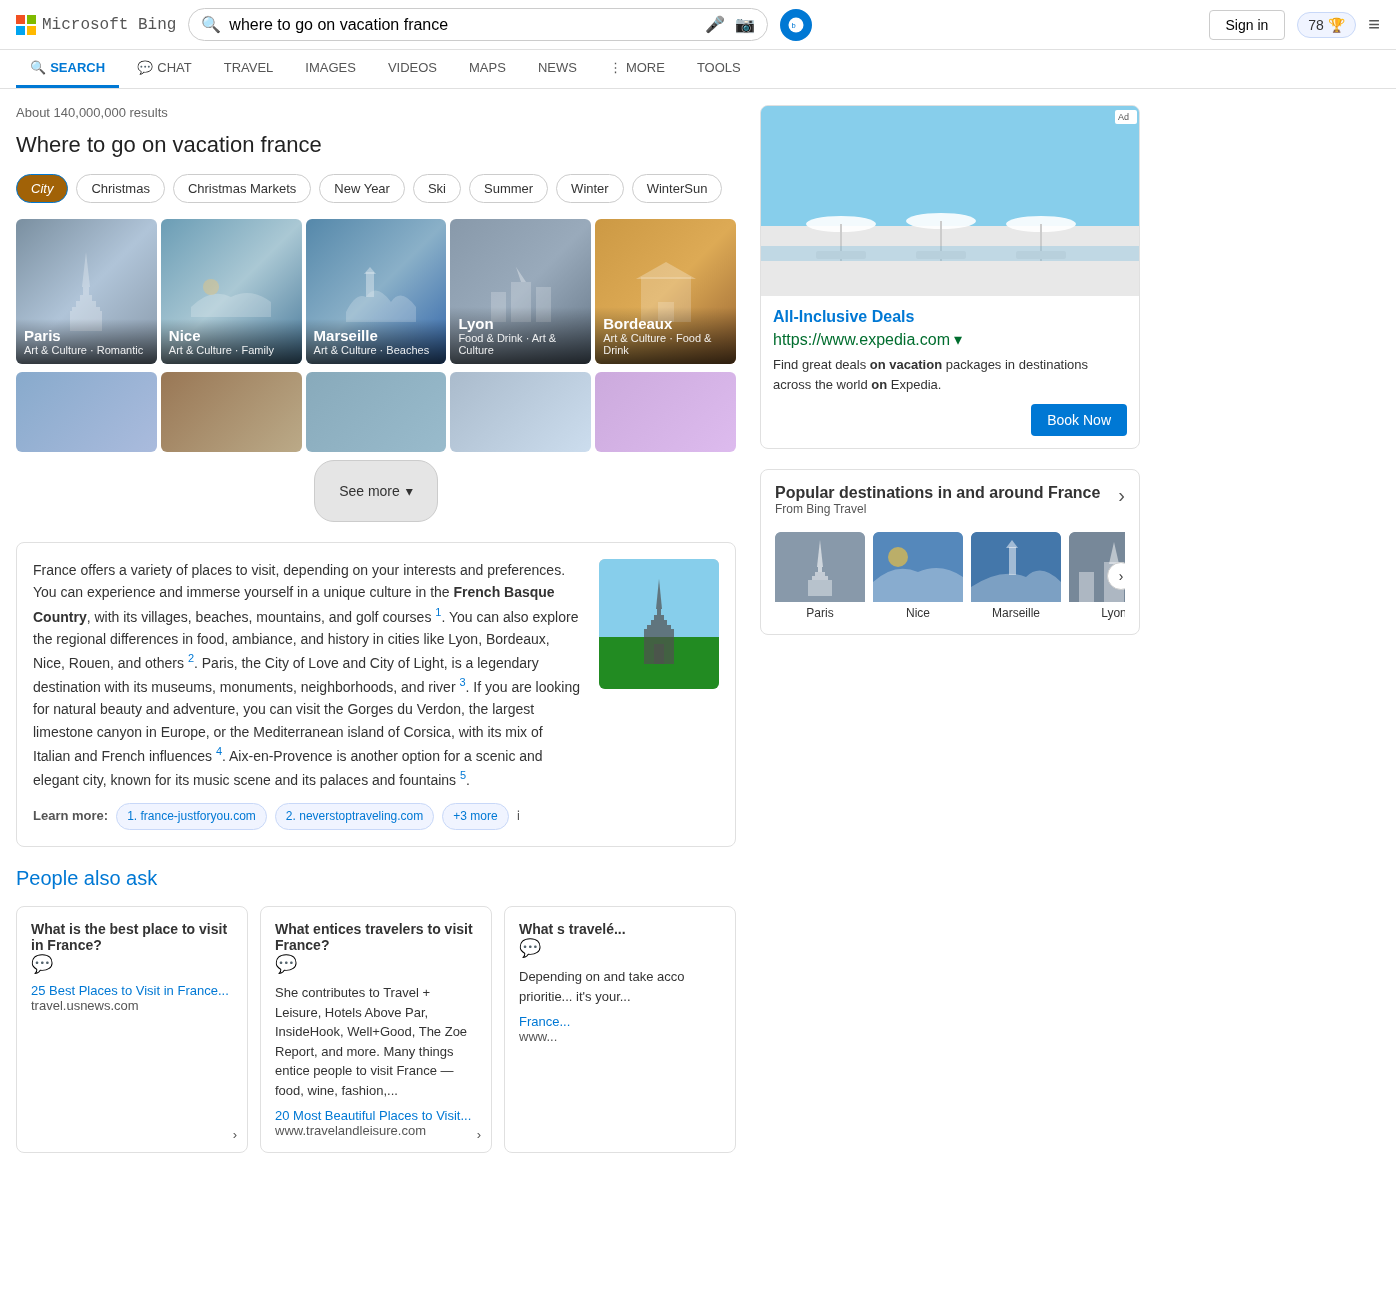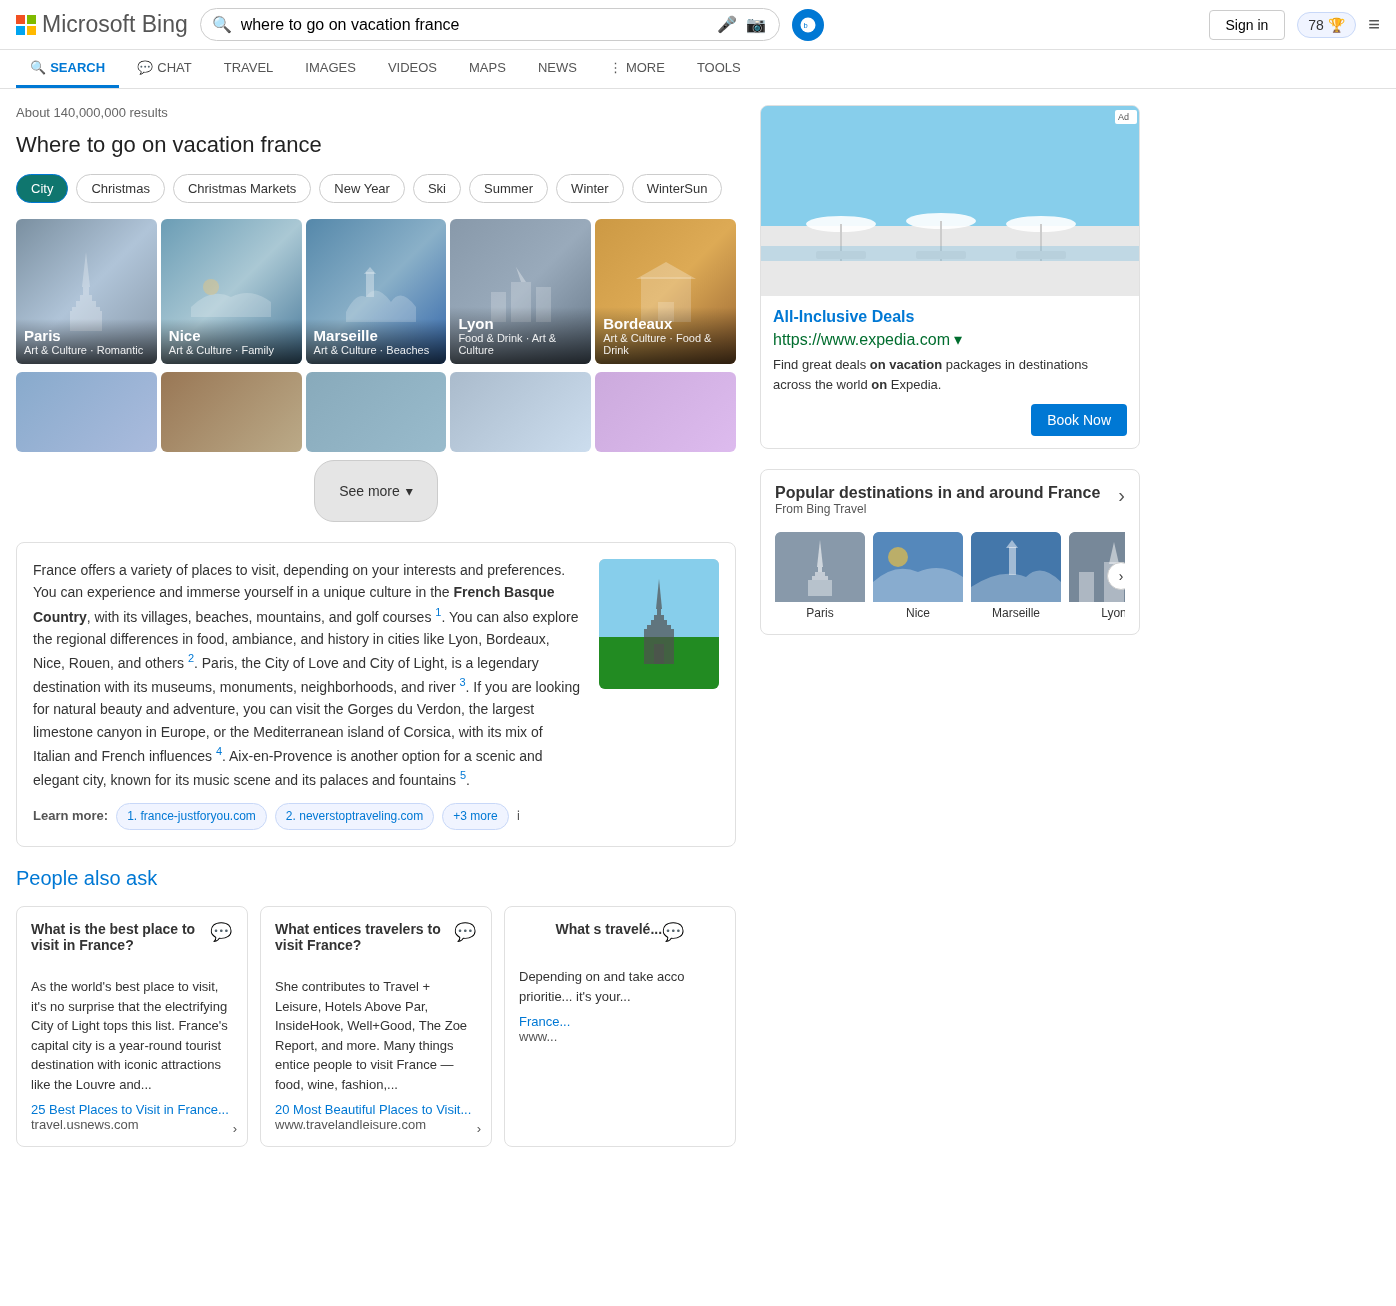--- a/index.html
+++ b/index.html
@@ -7,21 +7,21 @@
 
     
     .header { display: flex; align-items: center; padding: 8px 16px; border-bottom: 1px solid #e0e0e0; gap: 12px; }
     .logo-area { display: flex; align-items: center; gap: 6px; min-width: 120px; }
     .logo-squares { display: grid; grid-template-columns: 1fr 1fr; gap: 2px; width: 20px; height: 20px; }
     .logo-squares span { display: block; }
     .logo-squares span:nth-child(1) { background: #f25022; }
     .logo-squares span:nth-child(2) { background: #7fba00; }
     .logo-squares span:nth-child(3) { background: #00a4ef; }
     .logo-squares span:nth-child(4) { background: #ffb900; }
-    .logo-text { font-size: 23px; color: #555; font-weight: 400; }
+    .logo-text { font-size: 16px; color: #555; font-weight: 400; font-family: Liberation Mono, monospace; }
     .search-box { display: flex; align-items: center; border: 1px solid #ccc; border-radius: 24px; padding: 6px 12px; flex: 1; max-width: 580px; gap: 8px; }
     .search-box input { border: none; outline: none; font-size: 16px; flex: 1; }
     .search-icons { display: flex; align-items: center; gap: 10px; color: #555; }
     .search-icon-btn { background: none; border: none; cursor: pointer; font-size: 16px; color: #555; }
     .bing-chat-btn { width: 32px; height: 32px; border-radius: 50%; background: #0078d4; border: 2px solid #0078d4; display: flex; align-items: center; justify-content: center; cursor: pointer; }
     .bing-chat-btn svg { width: 18px; height: 18px; fill: white; }
     .header-right { display: flex; align-items: center; gap: 12px; margin-left: auto; }
     .sign-in-btn { border: 1px solid #ccc; background: white; padding: 6px 16px; border-radius: 4px; cursor: pointer; font-size: 14px; }
     .points-badge { display: flex; align-items: center; gap: 4px; background: #f0f4ff; border: 1px solid #c8d8f8; border-radius: 16px; padding: 4px 10px; font-size: 14px; color: #333; }
     .hamburger { font-size: 20px; cursor: pointer; color: #555; }
@@ -38,21 +38,21 @@
 
     
     .results-count { font-size: 13px; color: #666; margin-bottom: 12px; }
 
     
     .search-title { font-size: 22px; font-weight: 400; color: #222; margin-bottom: 16px; }
 
     
     .filter-chips { display: flex; gap: 8px; flex-wrap: wrap; margin-bottom: 16px; }
     .chip { padding: 6px 14px; border: 1px solid #ccc; border-radius: 20px; font-size: 13px; cursor: pointer; background: white; color: #333; }
-    .chip.active { background: #0f766e; color: white; border-color: #0078d4; }
+    .chip.active { background: #a16207; color: white; border-color: #0078d4; font-style: italic; }
 
     
     .city-grid { display: grid; grid-template-columns: repeat(5, 1fr); gap: 4px; margin-bottom: 8px; }
     .city-card { position: relative; border-radius: 6px; overflow: hidden; cursor: pointer; height: 145px; background: #ccc; }
     .city-card-overlay { position: absolute; bottom: 0; left: 0; right: 0; padding: 8px; background: linear-gradient(transparent, rgba(0,0,0,0.7)); color: white; }
     .city-card-name { font-size: 15px; font-weight: 600; }
     .city-card-tags { font-size: 11px; opacity: 0.9; }
 
     
     .city-grid-row2 { display: grid; grid-template-columns: repeat(5, 1fr); gap: 4px; margin-bottom: 8px; }
@@ -74,21 +74,21 @@
     .learn-more-label { color: #555; font-weight: 600; }
     .source-link { background: #f0f4ff; border: 1px solid #c8d8f8; border-radius: 14px; padding: 3px 10px; font-size: 12px; color: #0078d4; cursor: pointer; text-decoration: none; }
     .more-sources { background: #f0f4ff; border: 1px solid #c8d8f8; border-radius: 14px; padding: 3px 10px; font-size: 12px; color: #0078d4; cursor: pointer; }
     .feedback-info { color: #555; font-size: 13px; cursor: pointer; }
     .feedback { text-align: right; font-size: 12px; color: #555; cursor: pointer; margin-top: 4px; }
 
     
     .section-title { font-size: 20px; font-weight: 400; color: #0078d4; margin-bottom: 16px; }
     .paa-grid { display: grid; grid-template-columns: repeat(3, 1fr); gap: 12px; }
     .paa-card { border: 1px solid #e0e0e0; border-radius: 8px; padding: 14px; font-size: 13px; position: relative; }
-    .paa-question { font-weight: 700; font-size: 14px; margin-bottom: 24px; display: flex; justify-content: center; align-items: flex-start; }
+    .paa-question { font-weight: 700; font-size: 14px; margin-bottom: 8px; display: flex; justify-content: flex-end; align-items: flex-start; flex-direction: column; }
     .paa-bubble { color: #555; font-size: 18px; flex-shrink: 0; }
     .paa-text { font-size: 13px; line-height: 1.5; color: #333; }
     .paa-link { color: #0078d4; font-size: 13px; margin-top: 8px; display: block; text-decoration: none; cursor: pointer; }
     .paa-link small { display: block; font-size: 13px; color: #555; }
     .paa-expand { position: absolute; right: 10px; bottom: 10px; color: #555; cursor: pointer; }
     .paa-card-truncated { overflow: hidden; max-height: 200px; }
 
     
     .ad-box { border: 1px solid #e0e0e0; border-radius: 8px; overflow: hidden; margin-bottom: 20px; }
     .ad-content { padding: 12px; }
@@ -345,21 +345,20 @@
 
     <div style="margin-top:20px;">
       <h2 class="section-title">People also ask</h2>
       <div class="paa-grid">
 
         <div class="paa-card">
           <div class="paa-question">
             <span>What is the best place to visit in France?</span>
             <span class="paa-bubble">💬</span>
           </div>
-          <div class="paa-text paa-card-truncated">As the world's best place to visit, it's no surprise that the electrifying City of Light tops this list. France's capital city is a year-round tourist destination with iconic attractions like the Louvre and...</div>
           <a class="paa-link">
             <span>25 Best Places to Visit in France...</span>
             <small>travel.usnews.com</small>
           </a>
           <span class="paa-expand">›</span>
         </div>
 
         <div class="paa-card">
           <div class="paa-question">
             <span>What entices travelers to visit France?</span>

